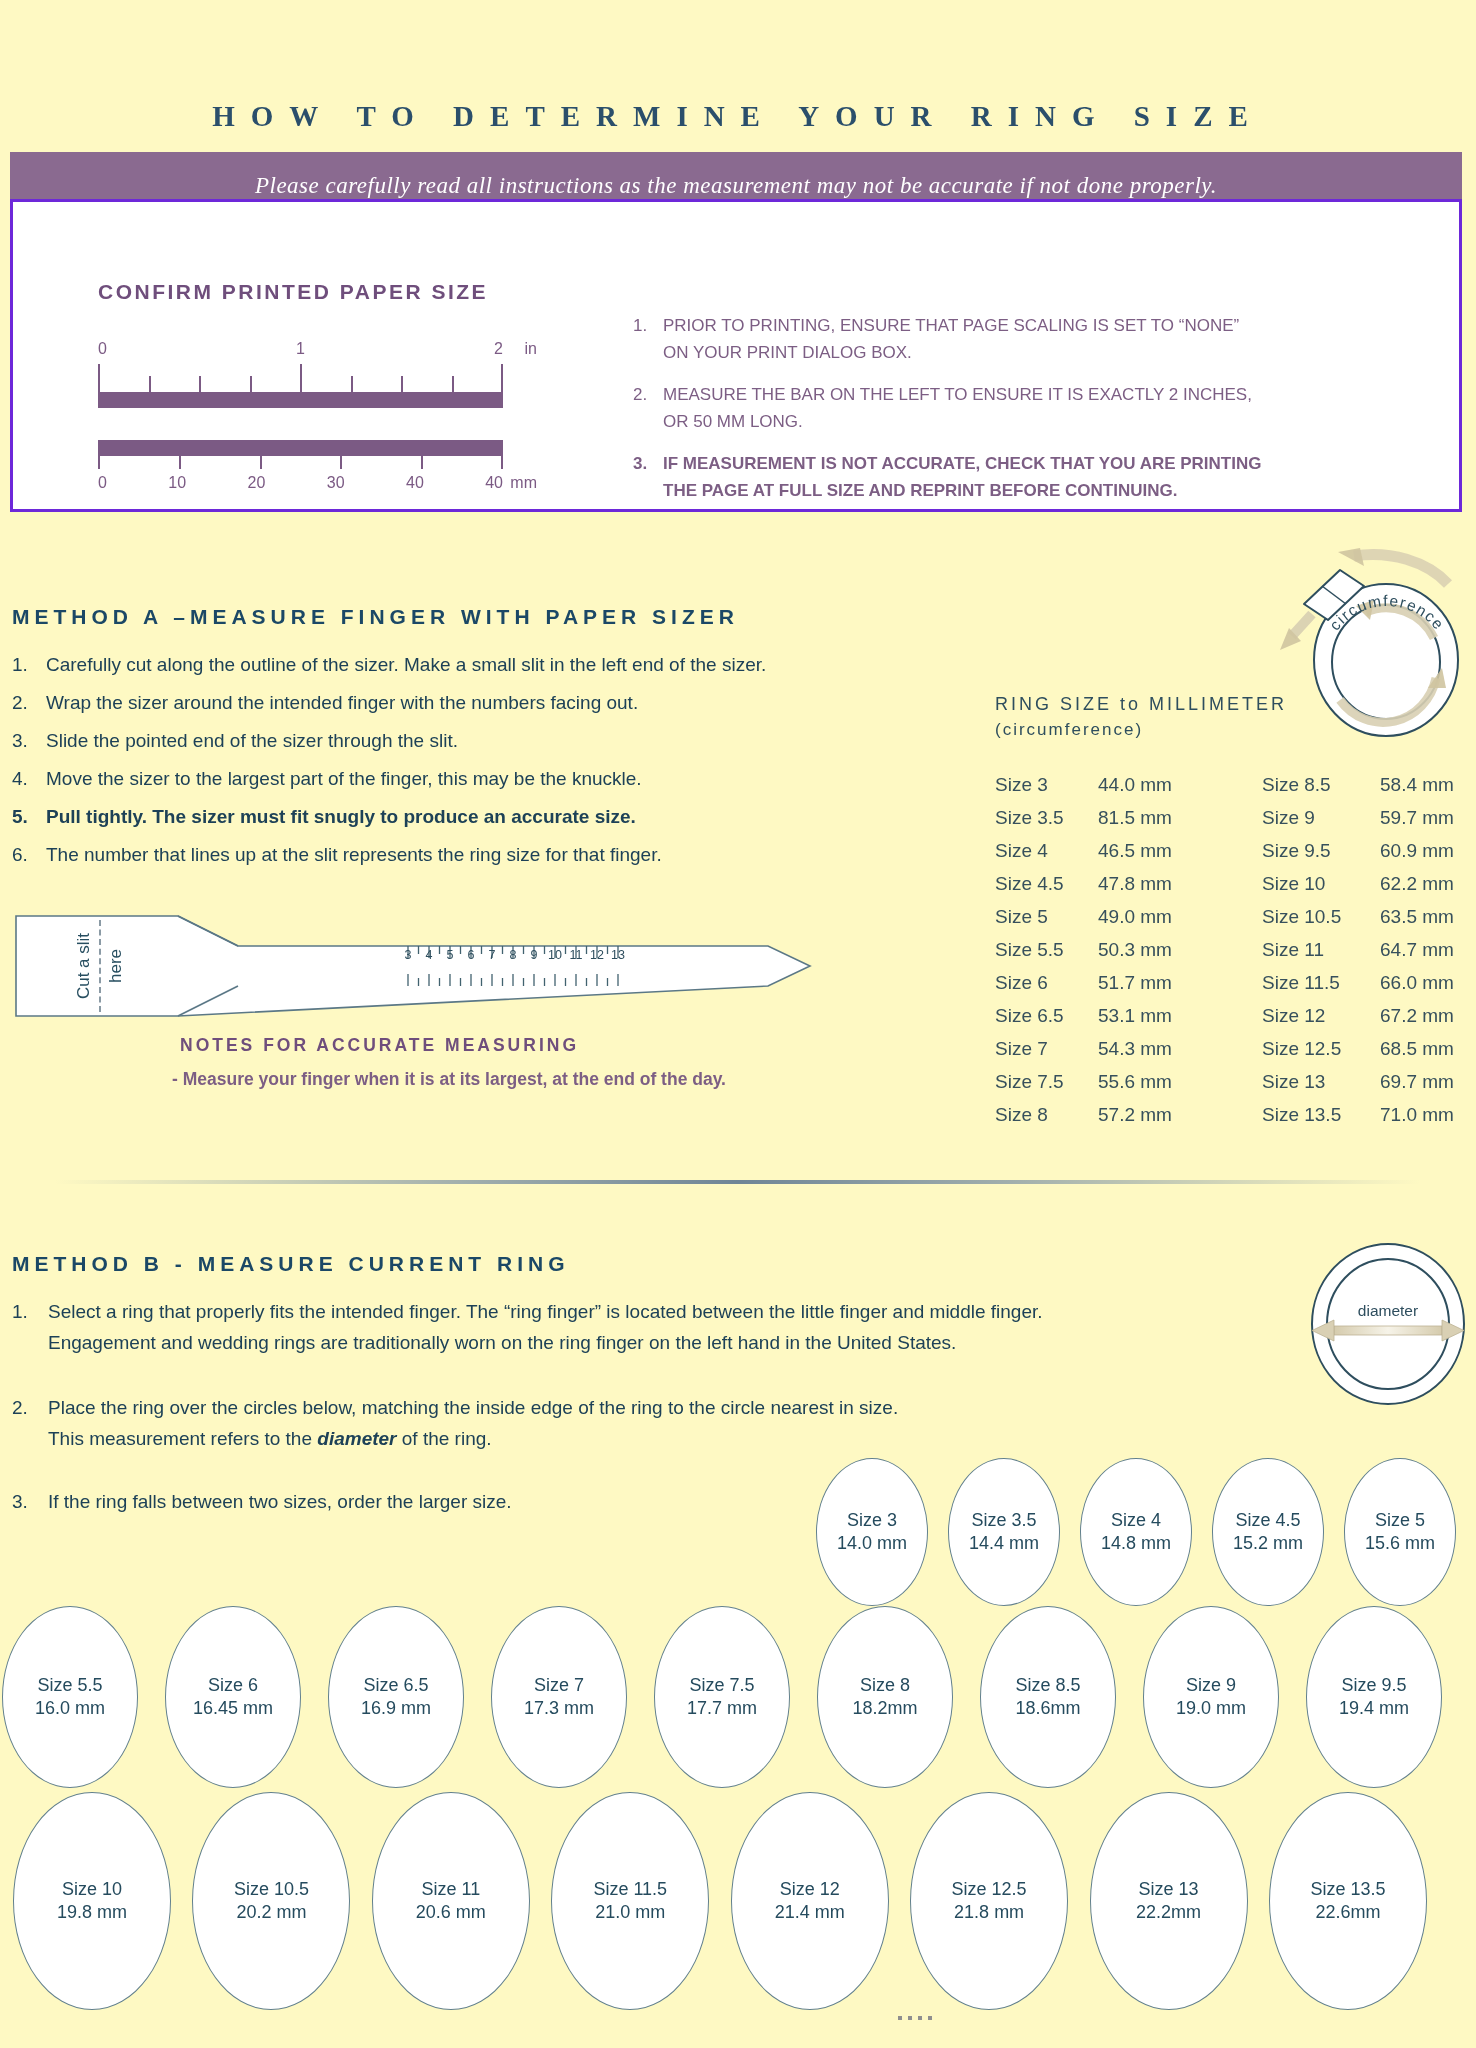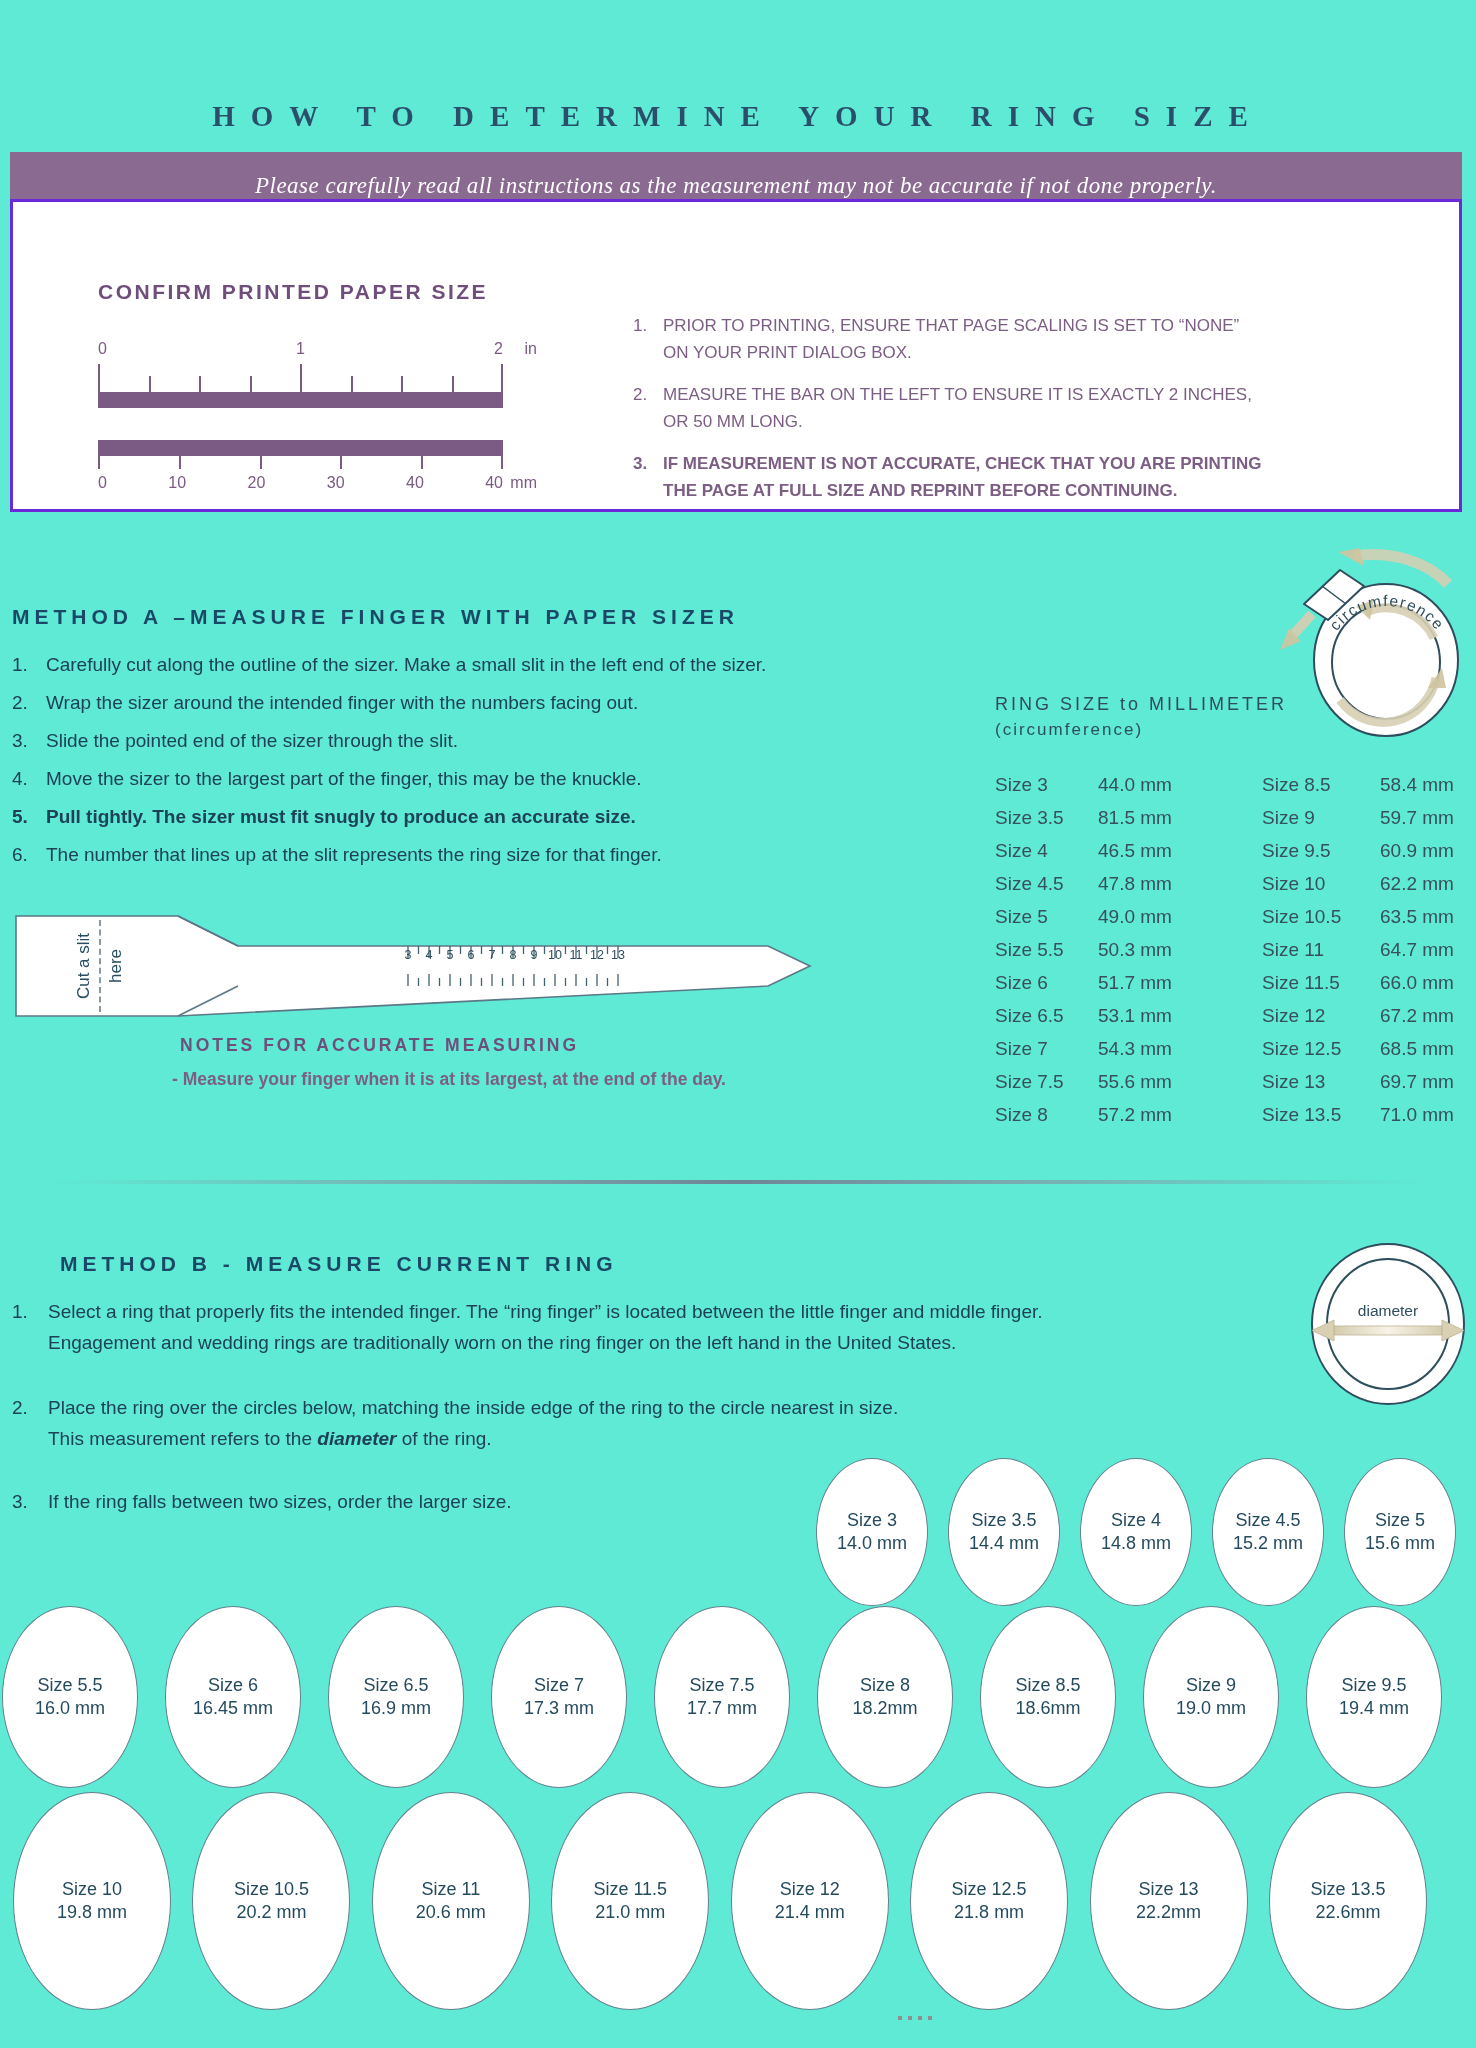--- a/index.html
+++ b/index.html
@@ -1,16 +1,16 @@
 <!DOCTYPE html>
 <html><head>
 <meta charset="utf-8">
 <style>
   html,body{margin:0;padding:0;background:#fff;}
-  .page{position:relative;width:1476px;height:2048px;background:#5eead4;overflow:hidden;
+  .page{position:relative;width:1476px;height:2048px;background:#fef9c3;overflow:hidden;
         font-family:"Liberation Sans",sans-serif;color:#1d4157;}
   .abs{position:absolute;}
 
   
   .doc-title{left:0;top:100px;width:1476px;text-align:center;
     font-family:"Liberation Serif",serif;font-size:29px;font-weight:600;
     letter-spacing:16px;color:#2b4f6b;}
 
   
   .banner{left:10px;top:152px;width:1452px;height:47px;background:#8a6a90;
@@ -426,21 +426,21 @@
   </div>
 
   <div class="abs notes-heading">NOTES FOR ACCURATE MEASURING</div>
   <div class="abs notes-items">
 
       <div>- Measure your finger when it is at  its largest, at the end of the day.</div>
     </div>
 
   <div class="abs divider"></div>
 
-  <div class="abs method-heading" style="left:12px;top:1252px;margin-left:48px;">METHOD B -  MEASURE CURRENT RING</div>
+  <div class="abs method-heading" style="left:12px;top:1252px;">METHOD B -  MEASURE CURRENT RING</div>
 
   <div class="abs mb-step" style="left:12px;top:1296px;width:1260px;">
     <span>1.</span>
     <span>
       <span>Select a ring that properly fits the intended finger. The “ring finger” is located between the little finger and middle finger.</span><br>
       <span>Engagement and wedding rings are traditionally worn on the ring finger on the left hand in the United States.</span>
     </span>
   </div>
 
   <div class="abs mb-step" style="left:12px;top:1392px;width:1260px;">

